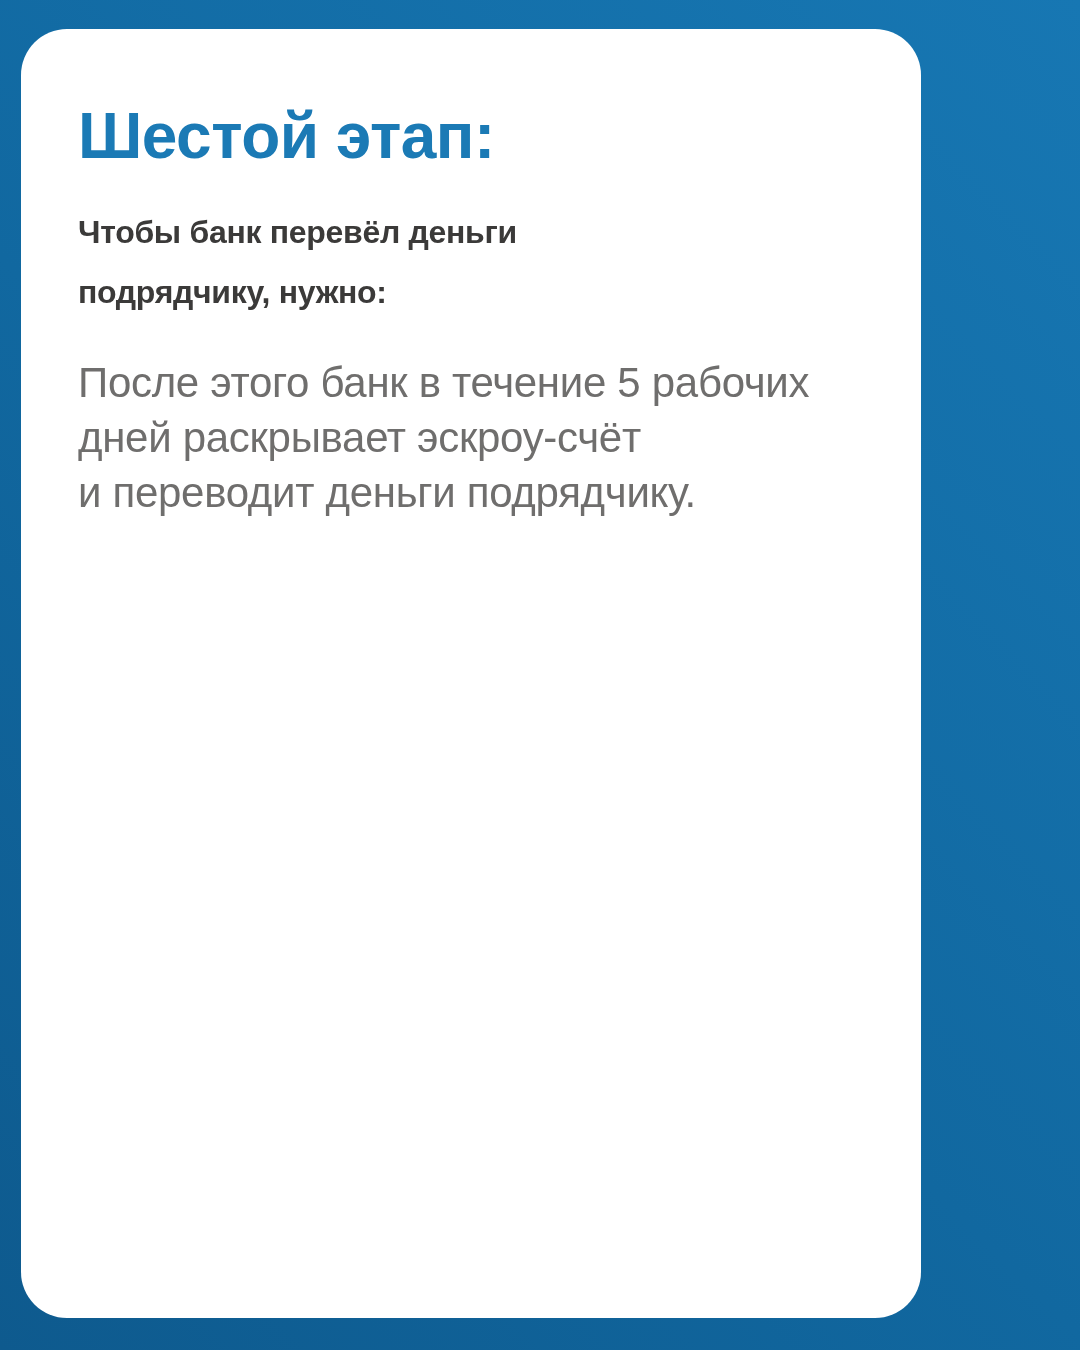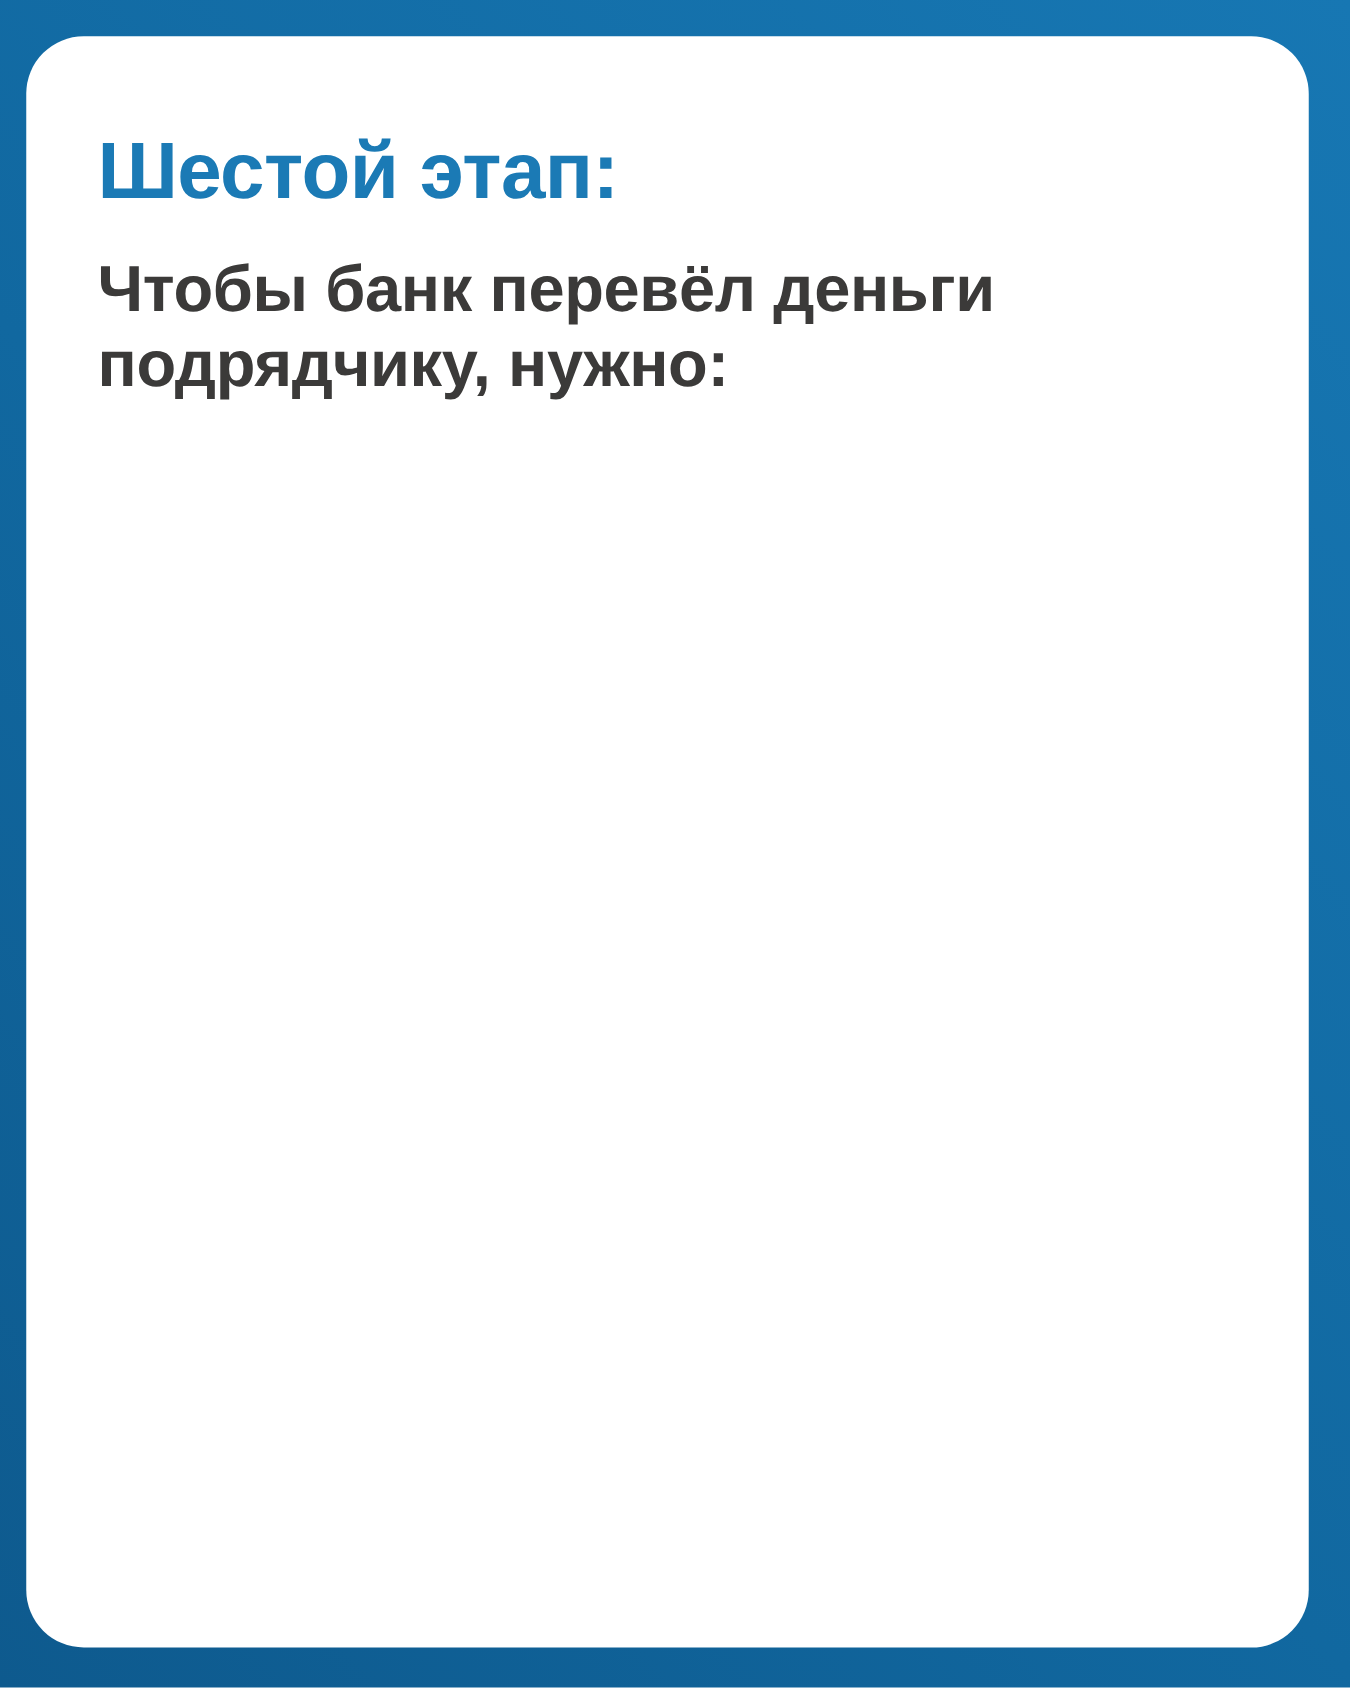--- a/index.html
+++ b/index.html
@@ -11,21 +11,21 @@
     height: 1350px;
     position: relative;
     background: linear-gradient(45deg, #0e5a8e 0%, #1168a0 45%, #1777b3 100%);
     font-family: "Liberation Sans", "DejaVu Sans", sans-serif;
     overflow: hidden;
   }
   .card {
     position: absolute;
     left: 21px;
     top: 29px;
-    width: 1026px;
+    width: 900px;
     height: 1289px;
     background: #ffffff;
     border-radius: 46px;
     box-sizing: border-box;
   }
   .content {
     padding: 66px 56px 0 57px;
   }
   .title {
     margin: 0;
@@ -37,21 +37,21 @@
   .title-line1 {
     display: block;
     color: #1b7ab5;
   }
   .title-line2 {
     display: block;
     color: #2b2a29;
   }
   .intro {
     margin: 24px 0 0 0;
-    font-size: 52px;
+    font-size: 32px;
     line-height: 60px;
     font-weight: bold;
     color: #3b3a39;
     white-space: pre-line;
     letter-spacing: -0.3px;
   }
   .bullets {
     margin: 30px 0 0 0;
     padding: 0;
     list-style: none;
@@ -89,15 +89,18 @@
     <h1 class="title">
       <span class="title-line1">Шестой этап:</span>
     </h1>
 
     <p class="intro">Чтобы банк перевёл деньги
 подрядчику, нужно:</p>
 
     <ul class="bullets">
     </ul>
 
+    <p class="closing">После этого банк в течение 5 рабочих
+дней раскрывает эскроу-счёт
+и переводит деньги подрядчику.</p>
 
   </div>
 </div>
 
 </body></html>

